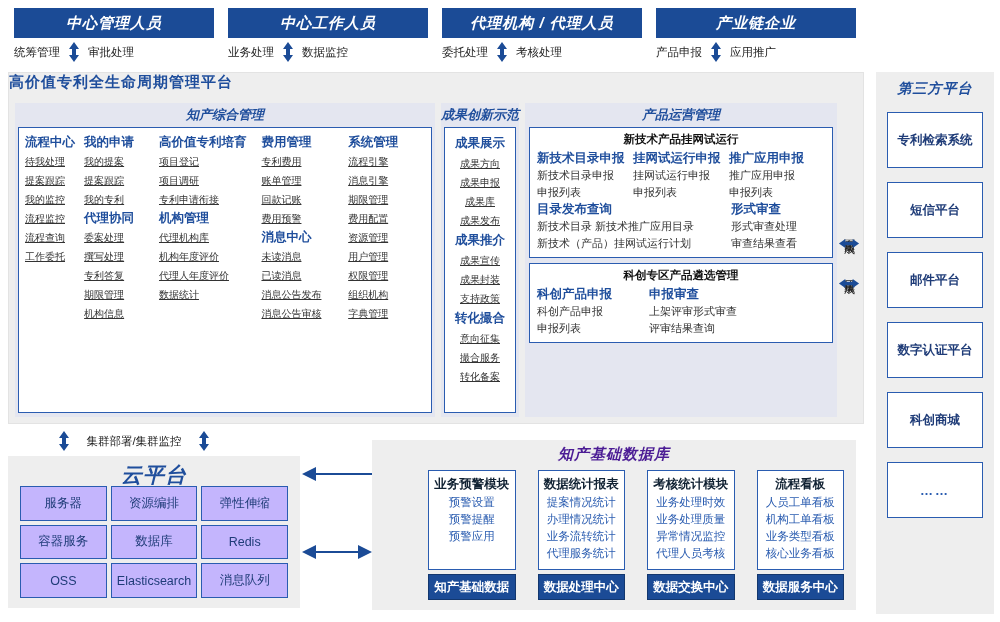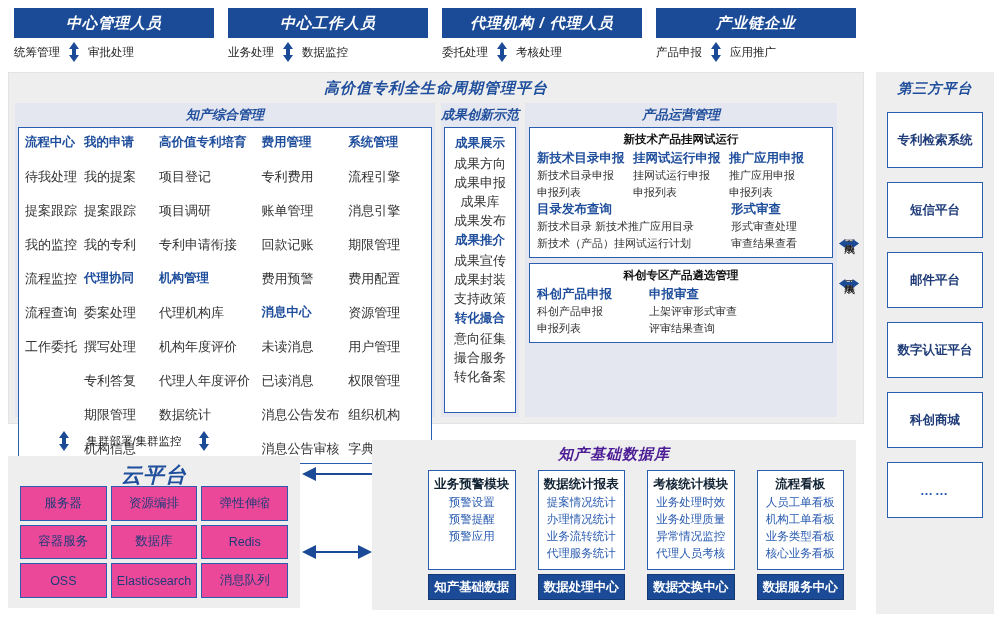--- a/index.html
+++ b/index.html
@@ -31,48 +31,48 @@
   }
   .role-sub .lbl { white-space:nowrap; }
   .vArrow { width:12px; height:22px; flex:0 0 12px; }
 
   
   #platform {
     position:absolute; left:8px; top:72px; width:856px; height:352px;
     background:#eeeeee; border:1px solid #e3e3e3;
   }
   #platform-title {
-    text-align:center; font-size:15px; font-weight:bold; font-style:italic;
-    color:#1f4e9c; padding-top:6px; letter-spacing:1px;
+    font-size:15px; font-weight:bold; 
+    color:#1f4e9c; letter-spacing:1px;
   }
   #plat-cols {
     position:absolute; left:6px; top:30px; right:26px; bottom:6px;
     display:flex; gap:6px;
   }
   .zone { background:#e4e6f0; display:flex; flex-direction:column; }
   .zone-title {
     text-align:center; font-size:13px; font-weight:bold; font-style:italic;
     color:#1f4e9c; padding:3px 0 3px;
   }
   .zone-body {
     flex:1; background:#fff; border:1.5px solid #2a5cb0; margin:0 3px 4px;
     padding:5px 6px;
   }
   .zoneA { width:420px; }
   .zoneB { width:100px; }
   .zoneC { flex:1; background:#e4e6f0; }
 
   
   .colwrap { display:flex; }
-  .mcol { display:flex; flex-direction:column;gap:15px; }
+  .mcol { display:flex; flex-direction:column; }
   .grp-h {
     font-size:12.5px; font-weight:bold; color:#1f4e9c;
     line-height:19px; white-space:nowrap;
   }
-  .itm { font-size:13px; color:#333; line-height:19px; white-space:nowrap; }
+  .itm { font-size:10px; color:#333; line-height:19px; white-space:nowrap;text-decoration:underline; }
 
   
   .bcol { text-align:center; }
   .bcol .grp-h { line-height:21px; }
   .bcol .itm { line-height:19px; }
 
   
   .cbox {
     background:#fff; border:1.5px solid #2a5cb0; margin:0 4px 5px;
     padding:4px 7px 5px;
@@ -131,21 +131,21 @@
   #cloud-title {
     text-align:center; font-size:21px; font-weight:bold; font-style:italic;
     color:#1f4e9c; padding-top:5px; letter-spacing:1px;
   }
   #cloud-grid {
     position:absolute; left:12px; right:12px; top:30px; bottom:10px;
     display:grid; grid-template-columns:repeat(3,1fr);
     grid-template-rows:repeat(3,1fr); gap:4px;
   }
   .cloud-cell {
-    border:1.5px solid #2a5cb0; background:#ec4899;
+    border:1.5px solid #2a5cb0; background:#c4b5fd;
     display:flex; align-items:center; justify-content:center;
     font-size:12.5px; color:#1f3c78;
   }
 
   
   #db {
     position:absolute; left:372px; top:440px; width:484px; height:170px;
     background:#eeeeee;
   }
   #db-title {

